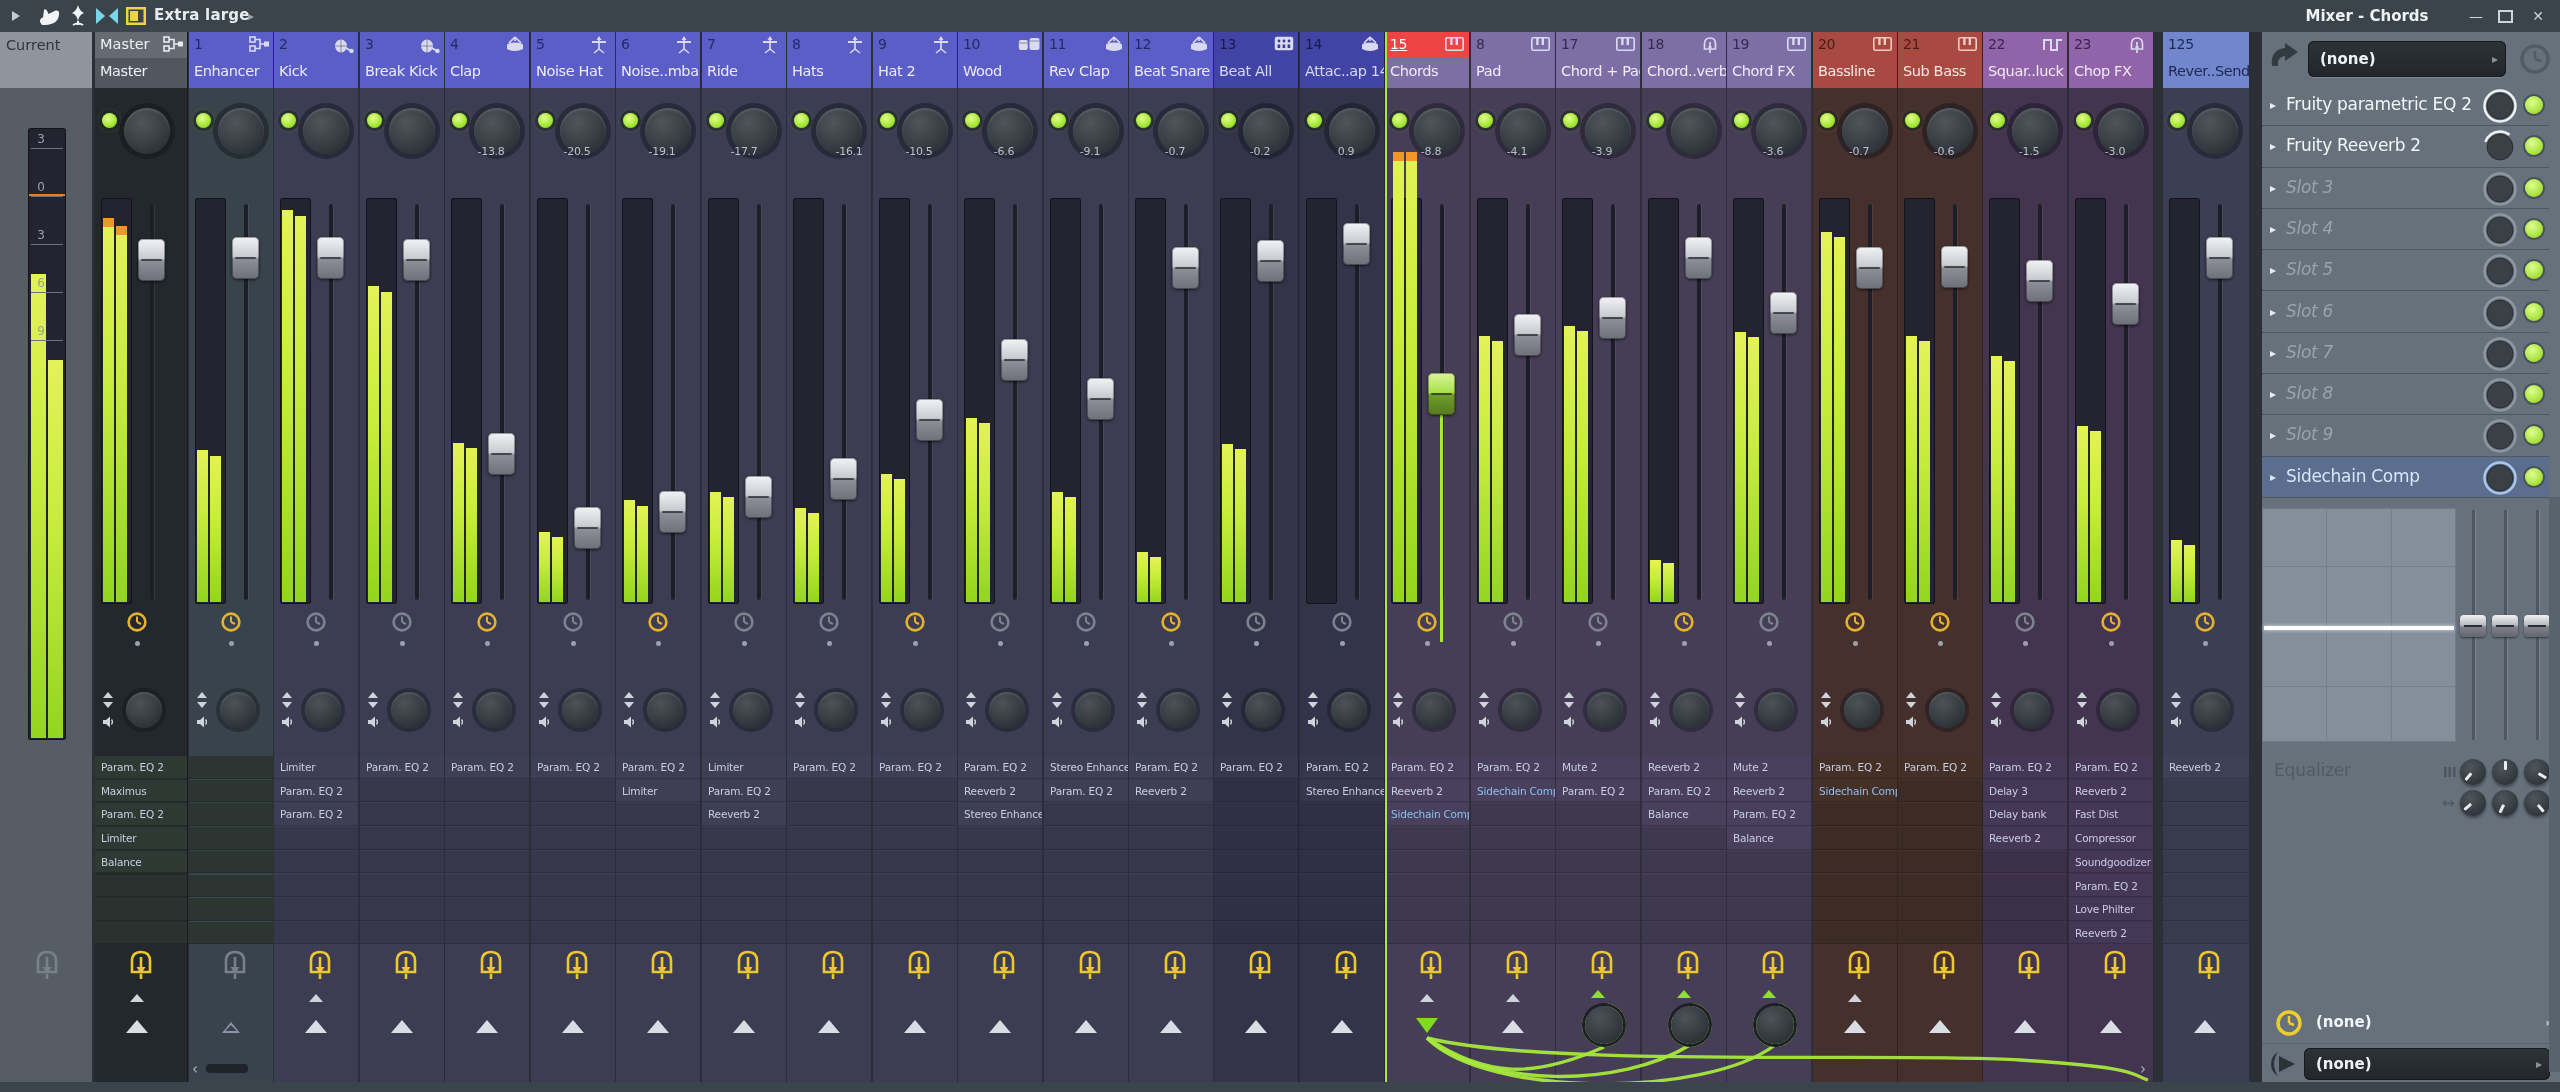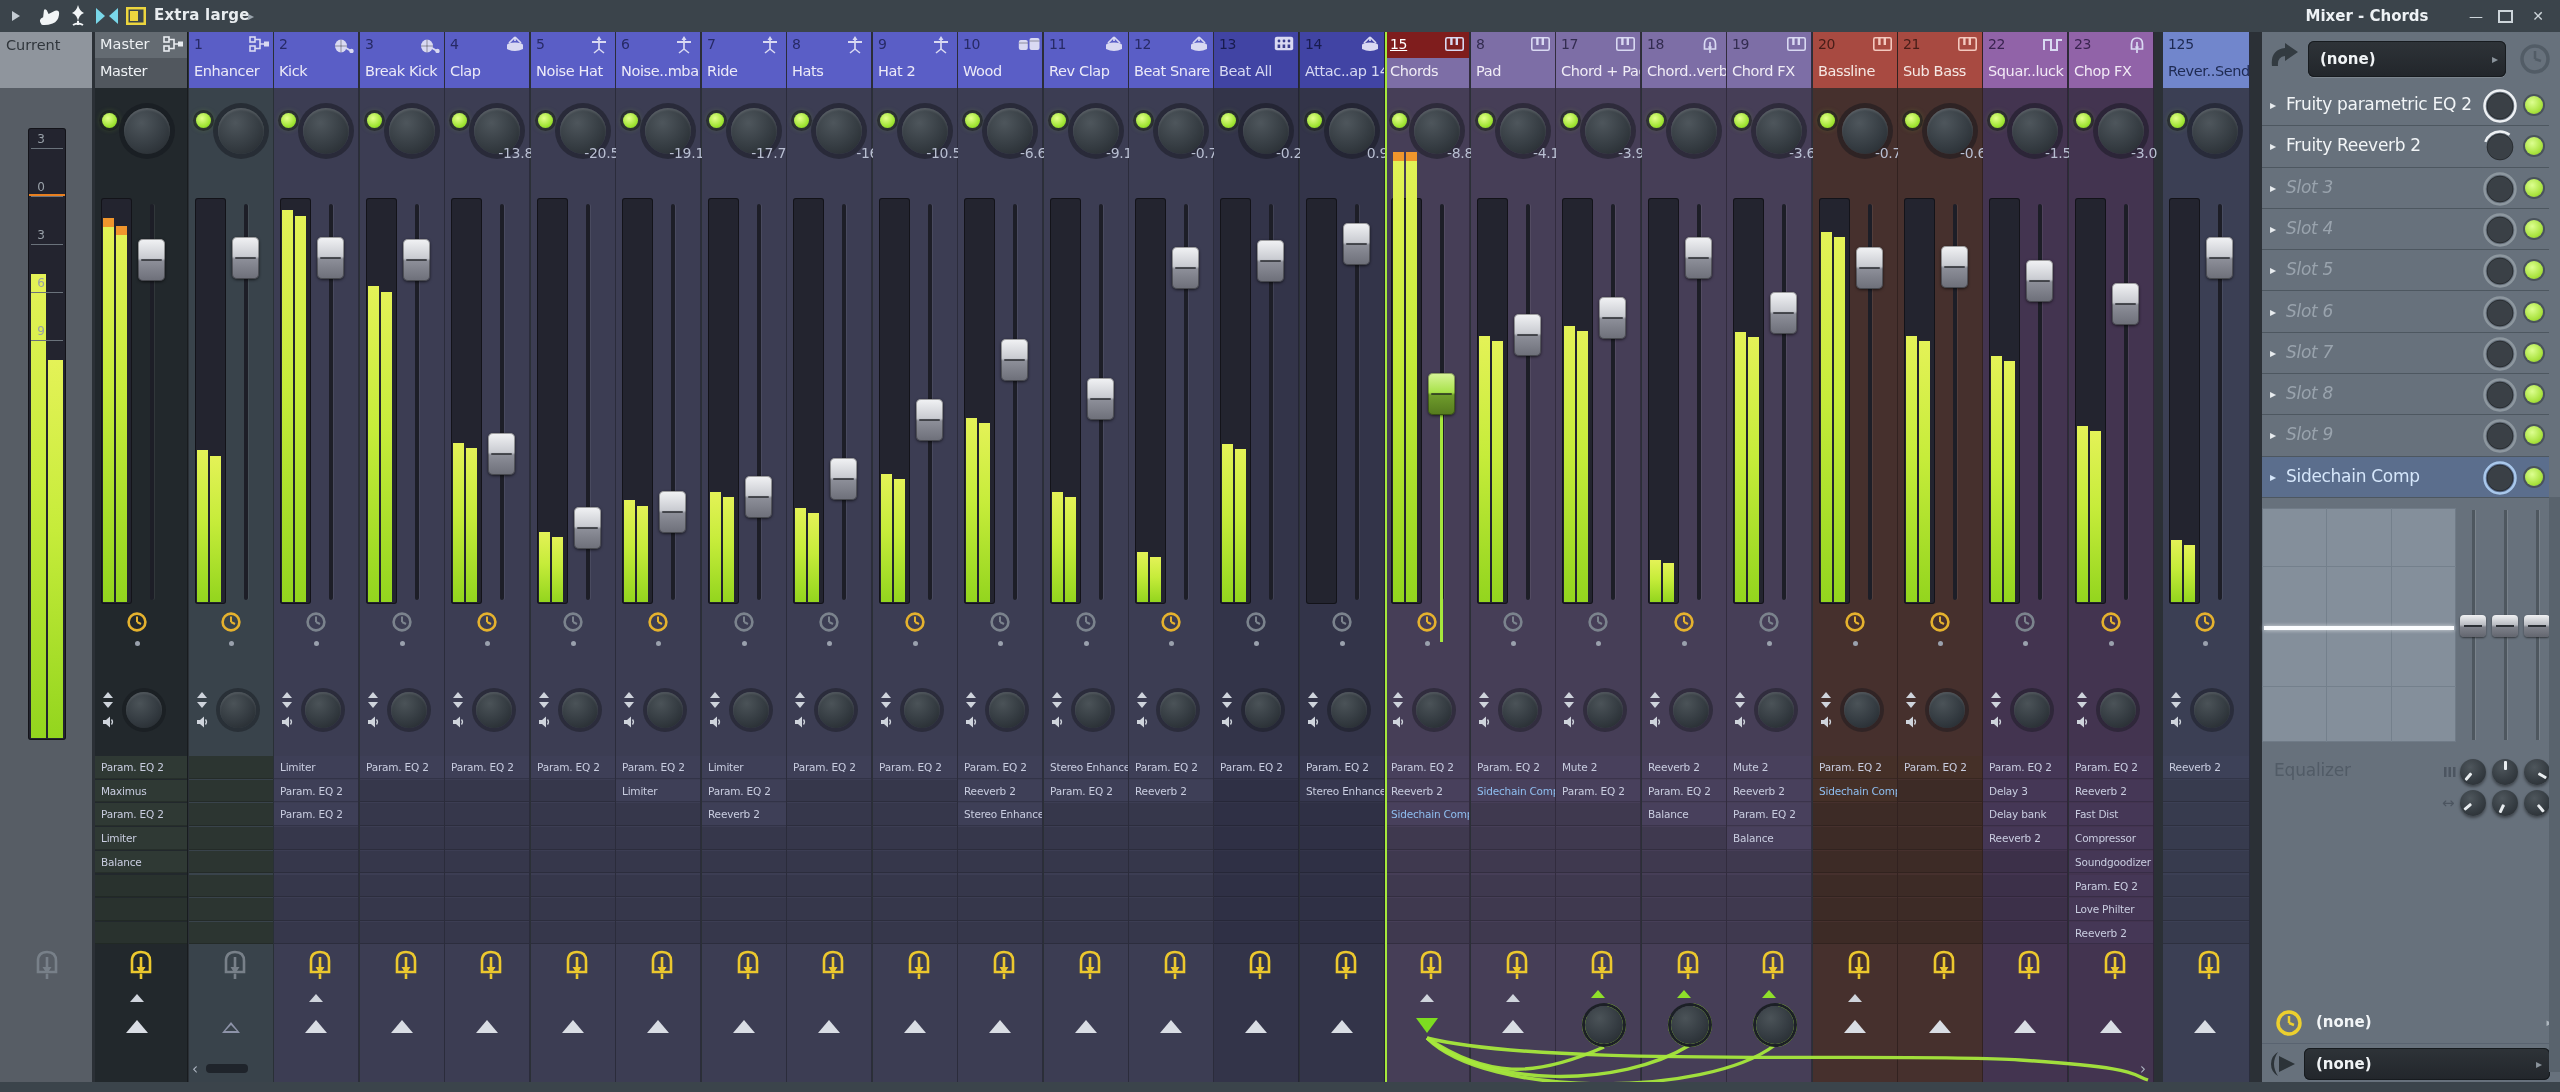--- a/index.html
+++ b/index.html
@@ -18,21 +18,21 @@
   .win-max{border:2px solid #cdd5da;width:11px;height:9px;top:10px;}
 
   
   #tracks{position:absolute;left:0;top:32px;width:2262px;height:1050px;background:#2b3036;}
   .strip{position:absolute;top:0;height:1050px;box-sizing:border-box;}
   .hdr-num{position:absolute;left:0;top:0;right:0;height:26px;font-size:14px;padding:4px 0 0 5px;box-sizing:border-box;letter-spacing:-0.3px;}
   .hdr-icon{position:absolute;right:4px;top:4px;width:20px;height:18px;}
   .hdr-name{position:absolute;left:0;top:26px;right:0;height:30px;font-size:14.5px;padding:5px 0 0 5px;box-sizing:border-box;white-space:nowrap;overflow:hidden;letter-spacing:-0.4px;}
   .led{position:absolute;width:15px;height:15px;border-radius:50%;background:radial-gradient(circle at 40% 35%,#e2ff8a,#9ce32e 65%,#6fae1d);box-shadow:0 0 0 3px rgba(20,22,28,.55),0 0 6px rgba(160,230,60,.5);}
   .panknob{position:absolute;width:46px;height:46px;border-radius:50%;background:radial-gradient(circle at 38% 32%,#4e565c,#363d43 55%,#23282d);box-shadow:0 0 0 5px rgba(18,20,26,.45), inset 0 2px 2px rgba(255,255,255,.12);}
-  .dbval{position:absolute;width:84px;text-align:right;font-size:14px;color:#b9bfd2;letter-spacing:-0.3px;}
+  .dbval{position:absolute;width:84px;text-align:center;font-size:11px;color:#b9bfd2;letter-spacing:-0.3px;}
   .well{position:absolute;background:#23242f;border-radius:3px;box-shadow:inset 0 0 0 1px rgba(0,0,0,.45);}
   .mbar{position:absolute;width:11px;background:linear-gradient(to top,#93d51e,#c6ec3a 55%,#e4f257);}
   .mcap{position:absolute;width:11px;height:9px;}
   .fslot{position:absolute;width:4px;background:#1d1e27;border-radius:2px;box-shadow:1px 0 0 rgba(255,255,255,.07);}
   .fhandle{position:absolute;width:27px;height:42px;border-radius:5px;background:linear-gradient(to bottom,#f2f3f5 0%,#c9cbd1 46%,#8d8f99 52%,#6d6f79 100%);box-shadow:0 1px 3px rgba(0,0,0,.6), inset 0 0 0 1px rgba(0,0,0,.35);}
   .fhandle.sel{background:linear-gradient(to bottom,#d8f59a 0%,#a8e24a 46%,#6f9c2c 52%,#557a1e 100%);}
   .fhandle::after{content:"";position:absolute;left:3px;right:3px;top:20px;height:2px;background:rgba(20,22,26,.65);border-radius:1px;}
   .selline{position:absolute;width:3px;background:#a6e83c;}
   .clockrow{position:absolute;width:22px;height:22px;}
   .dot{position:absolute;width:5px;height:5px;border-radius:50%;background:#9aa1ad;}
@@ -848,21 +848,21 @@
         <div style="position: absolute; left: 33px; top: 916px;"><svg width="26" height="34" viewBox="0 0 26 34">
             <path d="M4 24 V13 Q4 4 13 4 Q22 4 22 13 V24 Z" fill="none" stroke="#ecc82e" stroke-width="2.6"></path>
             <line x1="13" y1="9" x2="13" y2="20" stroke="#ecc82e" stroke-width="2.6"></line>
             <polygon points="13,26 8.5,19 17.5,19" fill="#ecc82e"></polygon>
             <line x1="13" y1="26" x2="13" y2="31" stroke="#ecc82e" stroke-width="2.6"></line>
           </svg></div>
         <div class="arrow-big" style="left: 31px; top: 988px;"></div>
       </div>
       <div class="strip" style="left: 1385px; width: 85px; background: rgb(70, 62, 87); border-right: 1px solid rgba(0, 0, 0, 0.28);">
         <div style="position: absolute; left: 0px; top: 0px; width: 2px; height: 1050px; background: rgb(166, 232, 60); z-index: 9;"></div>
-        <div class="hdr-num" style="background: #7f1d1d; color: rgb(255, 255, 255); text-decoration: underline;">15</div>
+        <div class="hdr-num" style="background: #ef4444; color: rgb(255, 255, 255); text-decoration: underline;">15</div>
         <div class="hdr-icon"><svg width="19" height="14" viewBox="0 0 19 14">
             <rect x="0.8" y="0.8" width="17.4" height="12.4" rx="1.5" fill="none" stroke="#d9d9f2" stroke-width="1.6"></rect>
             <rect x="5.2" y="1" width="2.4" height="7" fill="#d9d9f2"></rect>
             <rect x="10.6" y="1" width="2.4" height="7" fill="#d9d9f2"></rect>
           </svg></div>
         <div class="hdr-name" style="background: rgb(125, 110, 166); color: rgb(240, 236, 246);">Chords</div>
         <div class="led" style="left: 7px; top: 81px;"></div>
         <div class="panknob" style="left: 29px; top: 76px;"></div>
         <div class="dbval" style="left: 4px; top: 113px;">-8.8</div>
         <div class="well" style="left: 6px; top: 166px; width: 31px; height: 406px;"></div>

